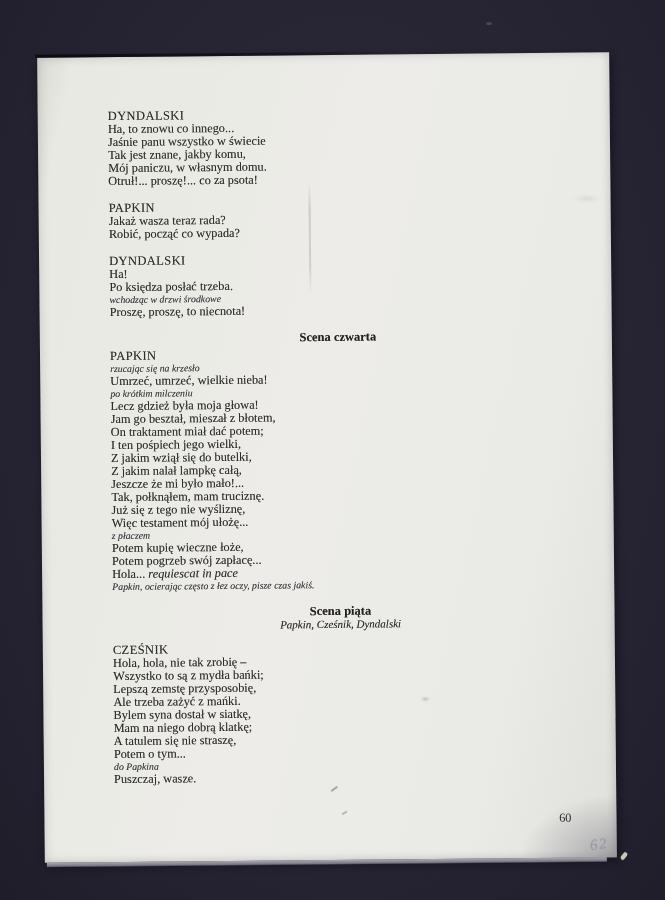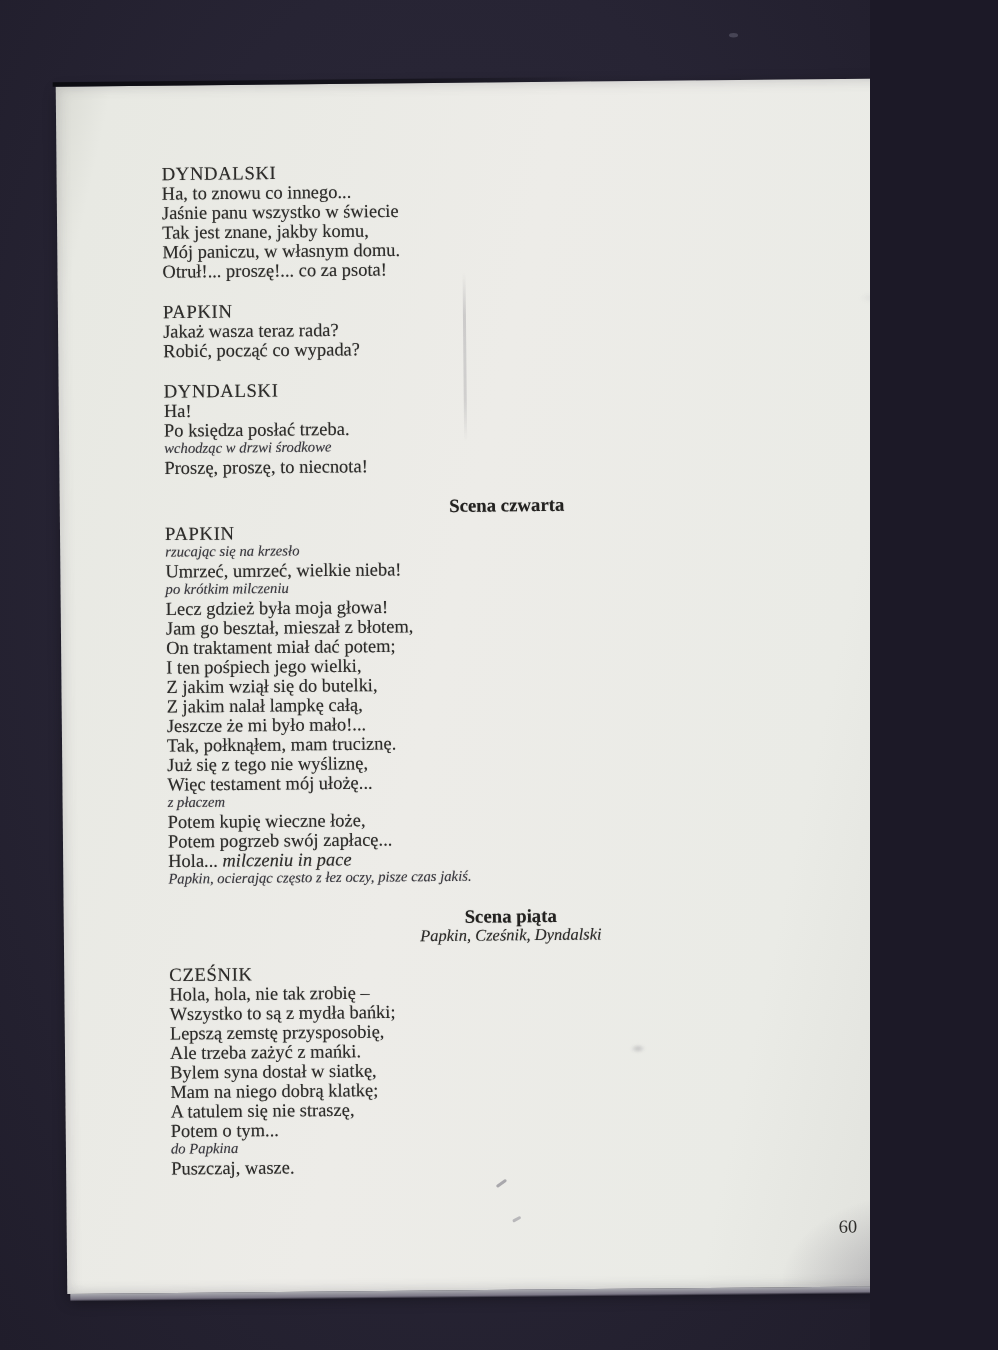--- a/index.html
+++ b/index.html
@@ -2,21 +2,21 @@
 <html><head>
 <meta charset="utf-8">
 <style>
   html, body { margin:0; padding:0; }
   body {
     width:665px; height:900px; overflow:hidden;
     background:#1c1927;
     font-family:"Liberation Serif","DejaVu Serif",serif;
   }
   .scene {
-    position:relative; width:580px; height:900px; overflow:hidden;
+    position:relative; width:665px; height:900px; overflow:hidden;
     background: radial-gradient(ellipse at 52% 42%, #2c2939 0%, #272434 55%, #201d2b 100%);
   }
   
   .page {
     position:absolute; left:41px; top:55px; width:572px; height:805px;
     transform: rotate(-0.55deg);
     background: linear-gradient(103deg, #d9dad3 0%, #e8e9e3 5%, #edece8 45%, #eaebe6 80%, #e1e2dd 97%, #d7d8d3 100%);
     box-shadow:
       inset 3px 2px 8px rgba(70,68,84,0.12),
       inset -3px -2px 7px rgba(70,68,84,0.14),
@@ -131,21 +131,21 @@
           <div class="verse">I ten pośpiech jego wielki,</div>
           <div class="verse">Z jakim wziął się do butelki,</div>
           <div class="verse">Z jakim nalał lampkę całą,</div>
           <div class="verse">Jeszcze że mi było mało!...</div>
           <div class="verse">Tak, połknąłem, mam truciznę.</div>
           <div class="verse">Już się z tego nie wyśliznę,</div>
           <div class="verse">Więc testament mój ułożę...</div>
           <div class="stage">z płaczem</div>
           <div class="verse">Potem kupię wieczne łoże,</div>
           <div class="verse">Potem pogrzeb swój zapłacę...</div>
-          <div class="verse"><span>Hola... </span><span class="it">milczeniu in pace</span></div>
+          <div class="verse"><span>Hola... </span><span class="it">requiescat in pace</span></div>
           <div class="stage">Papkin, ocierając często z łez oczy, pisze czas jakiś.</div>
         </section>
         <div class="head-group has-sub">
           <div class="scene-heading">Scena piąta</div>
           <div class="scene-subtitle">Papkin, Cześnik, Dyndalski</div>
         </div>
         <section class="speech">
           <div class="speaker">CZEŚNIK</div>
           <div class="verse">Hola, hola, nie tak zrobię –</div>
           <div class="verse">Wszystko to są z mydła bańki;</div>

